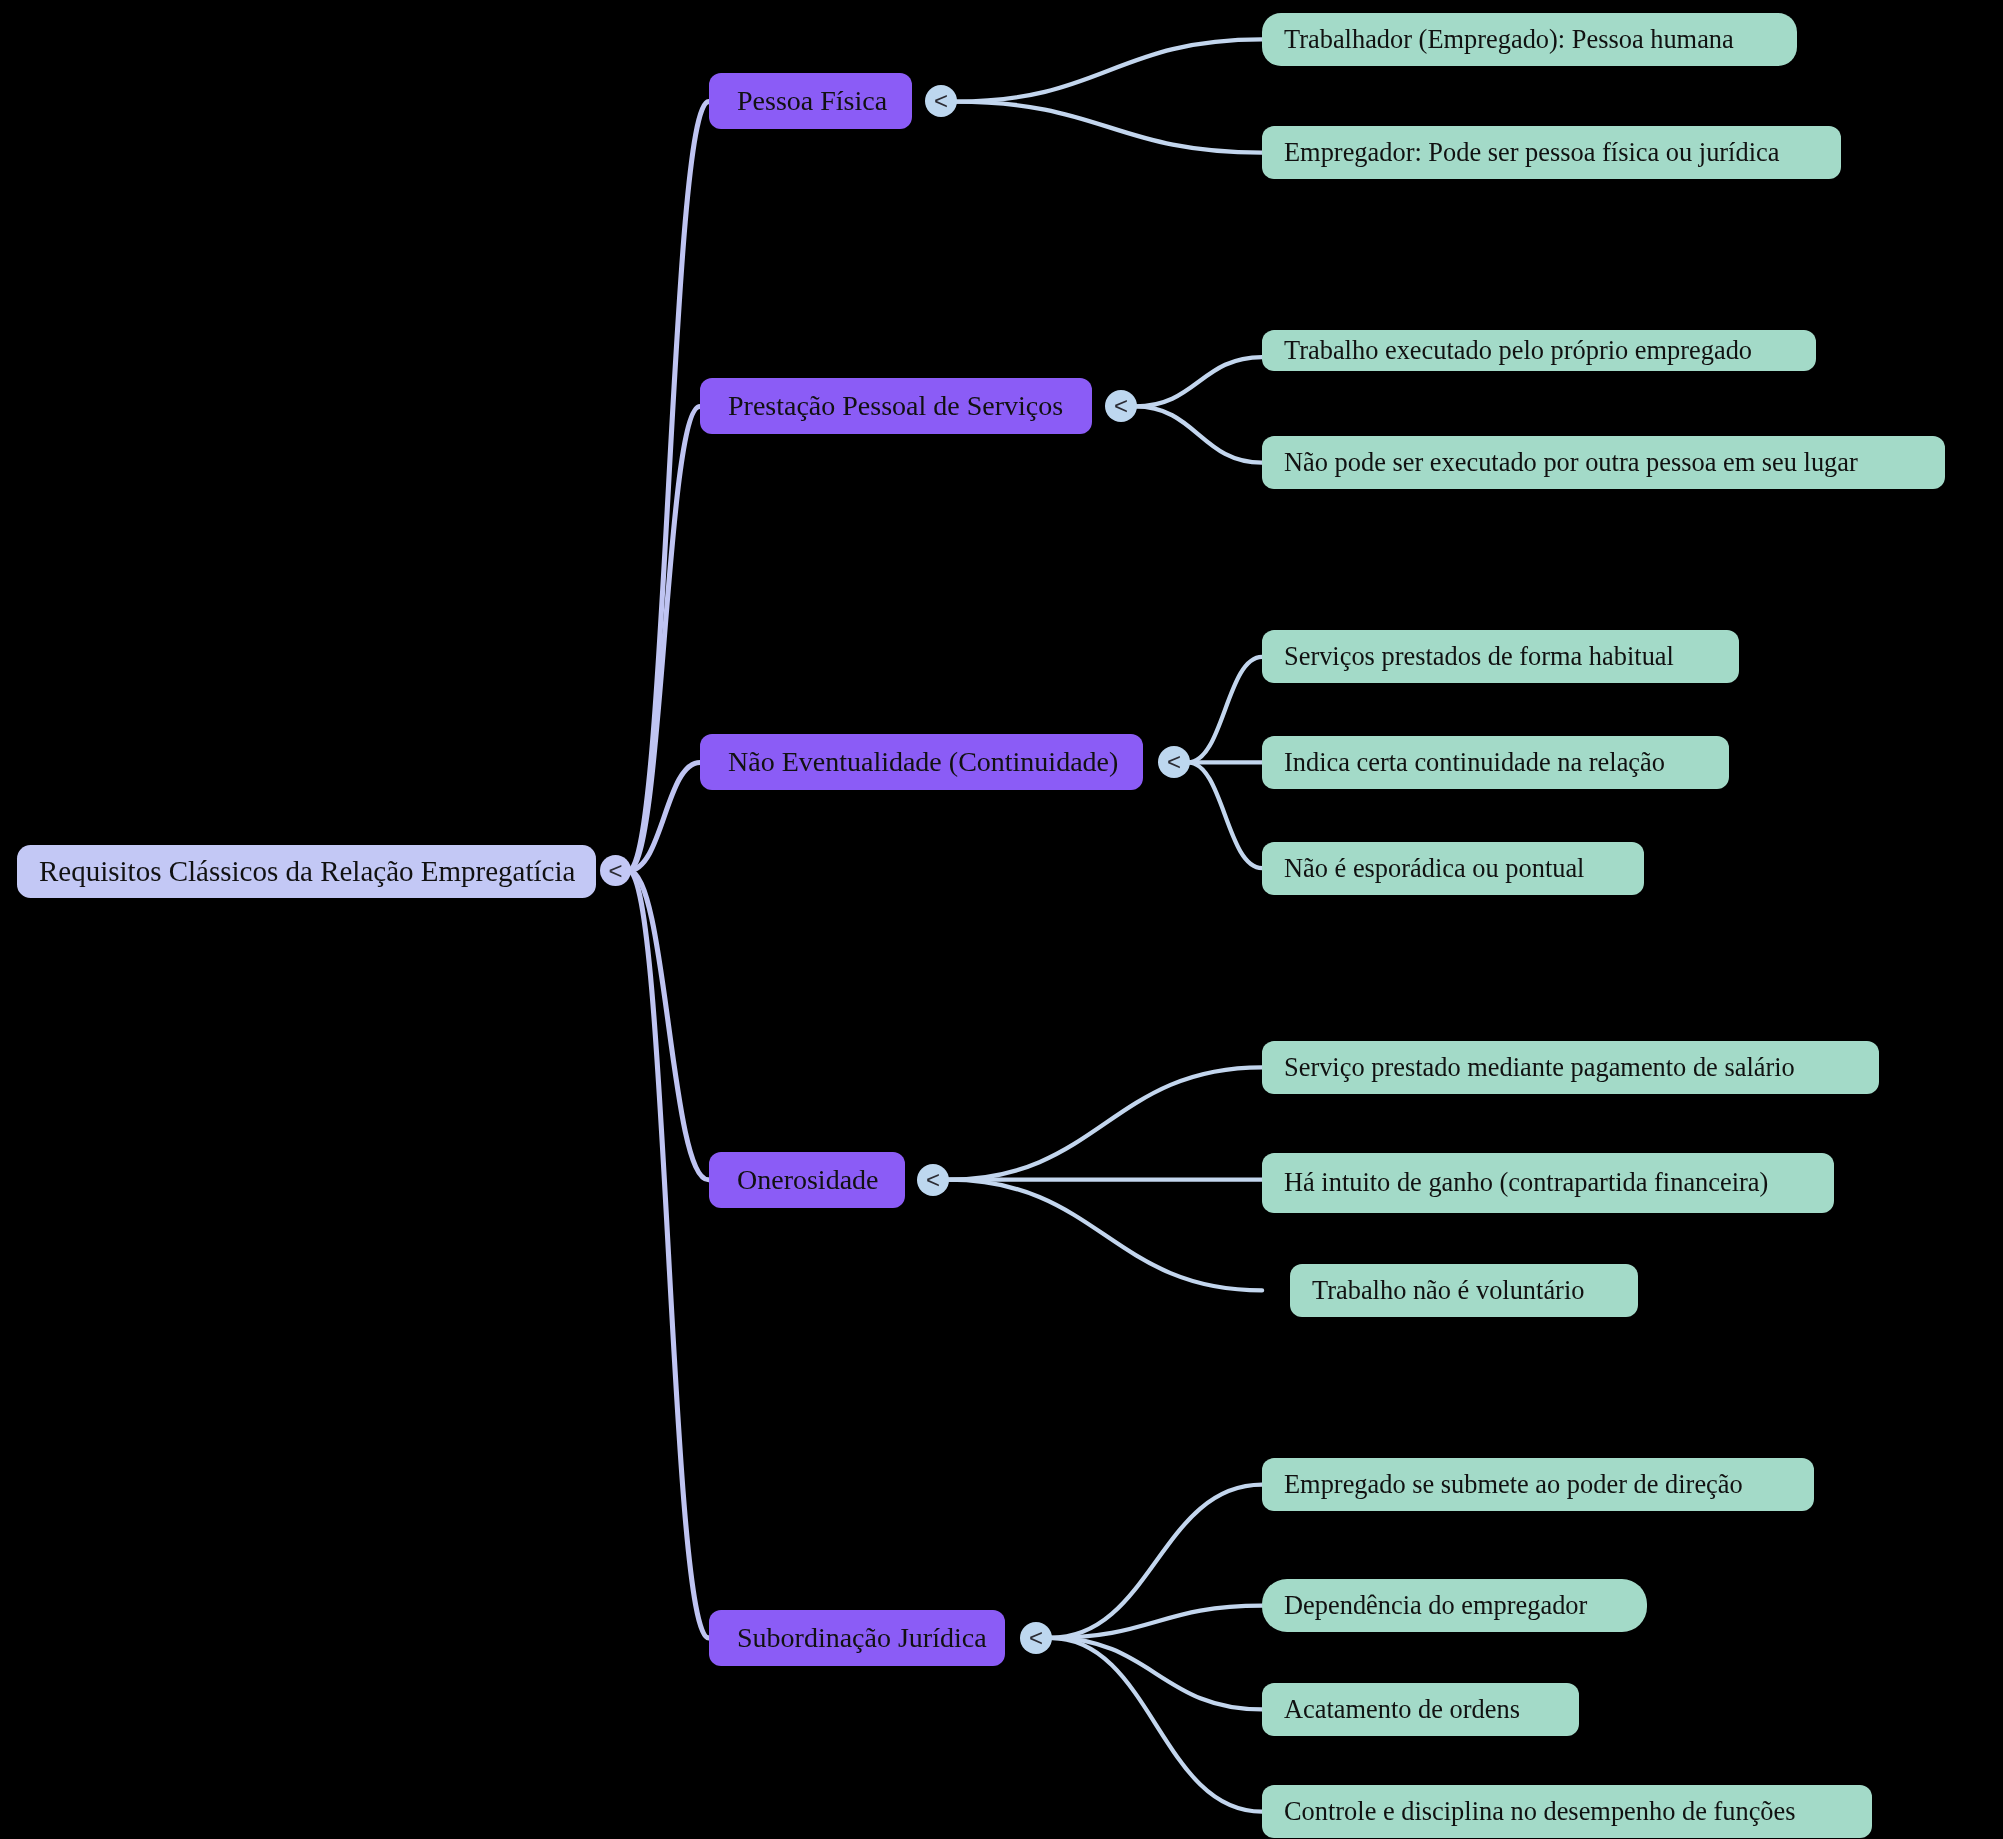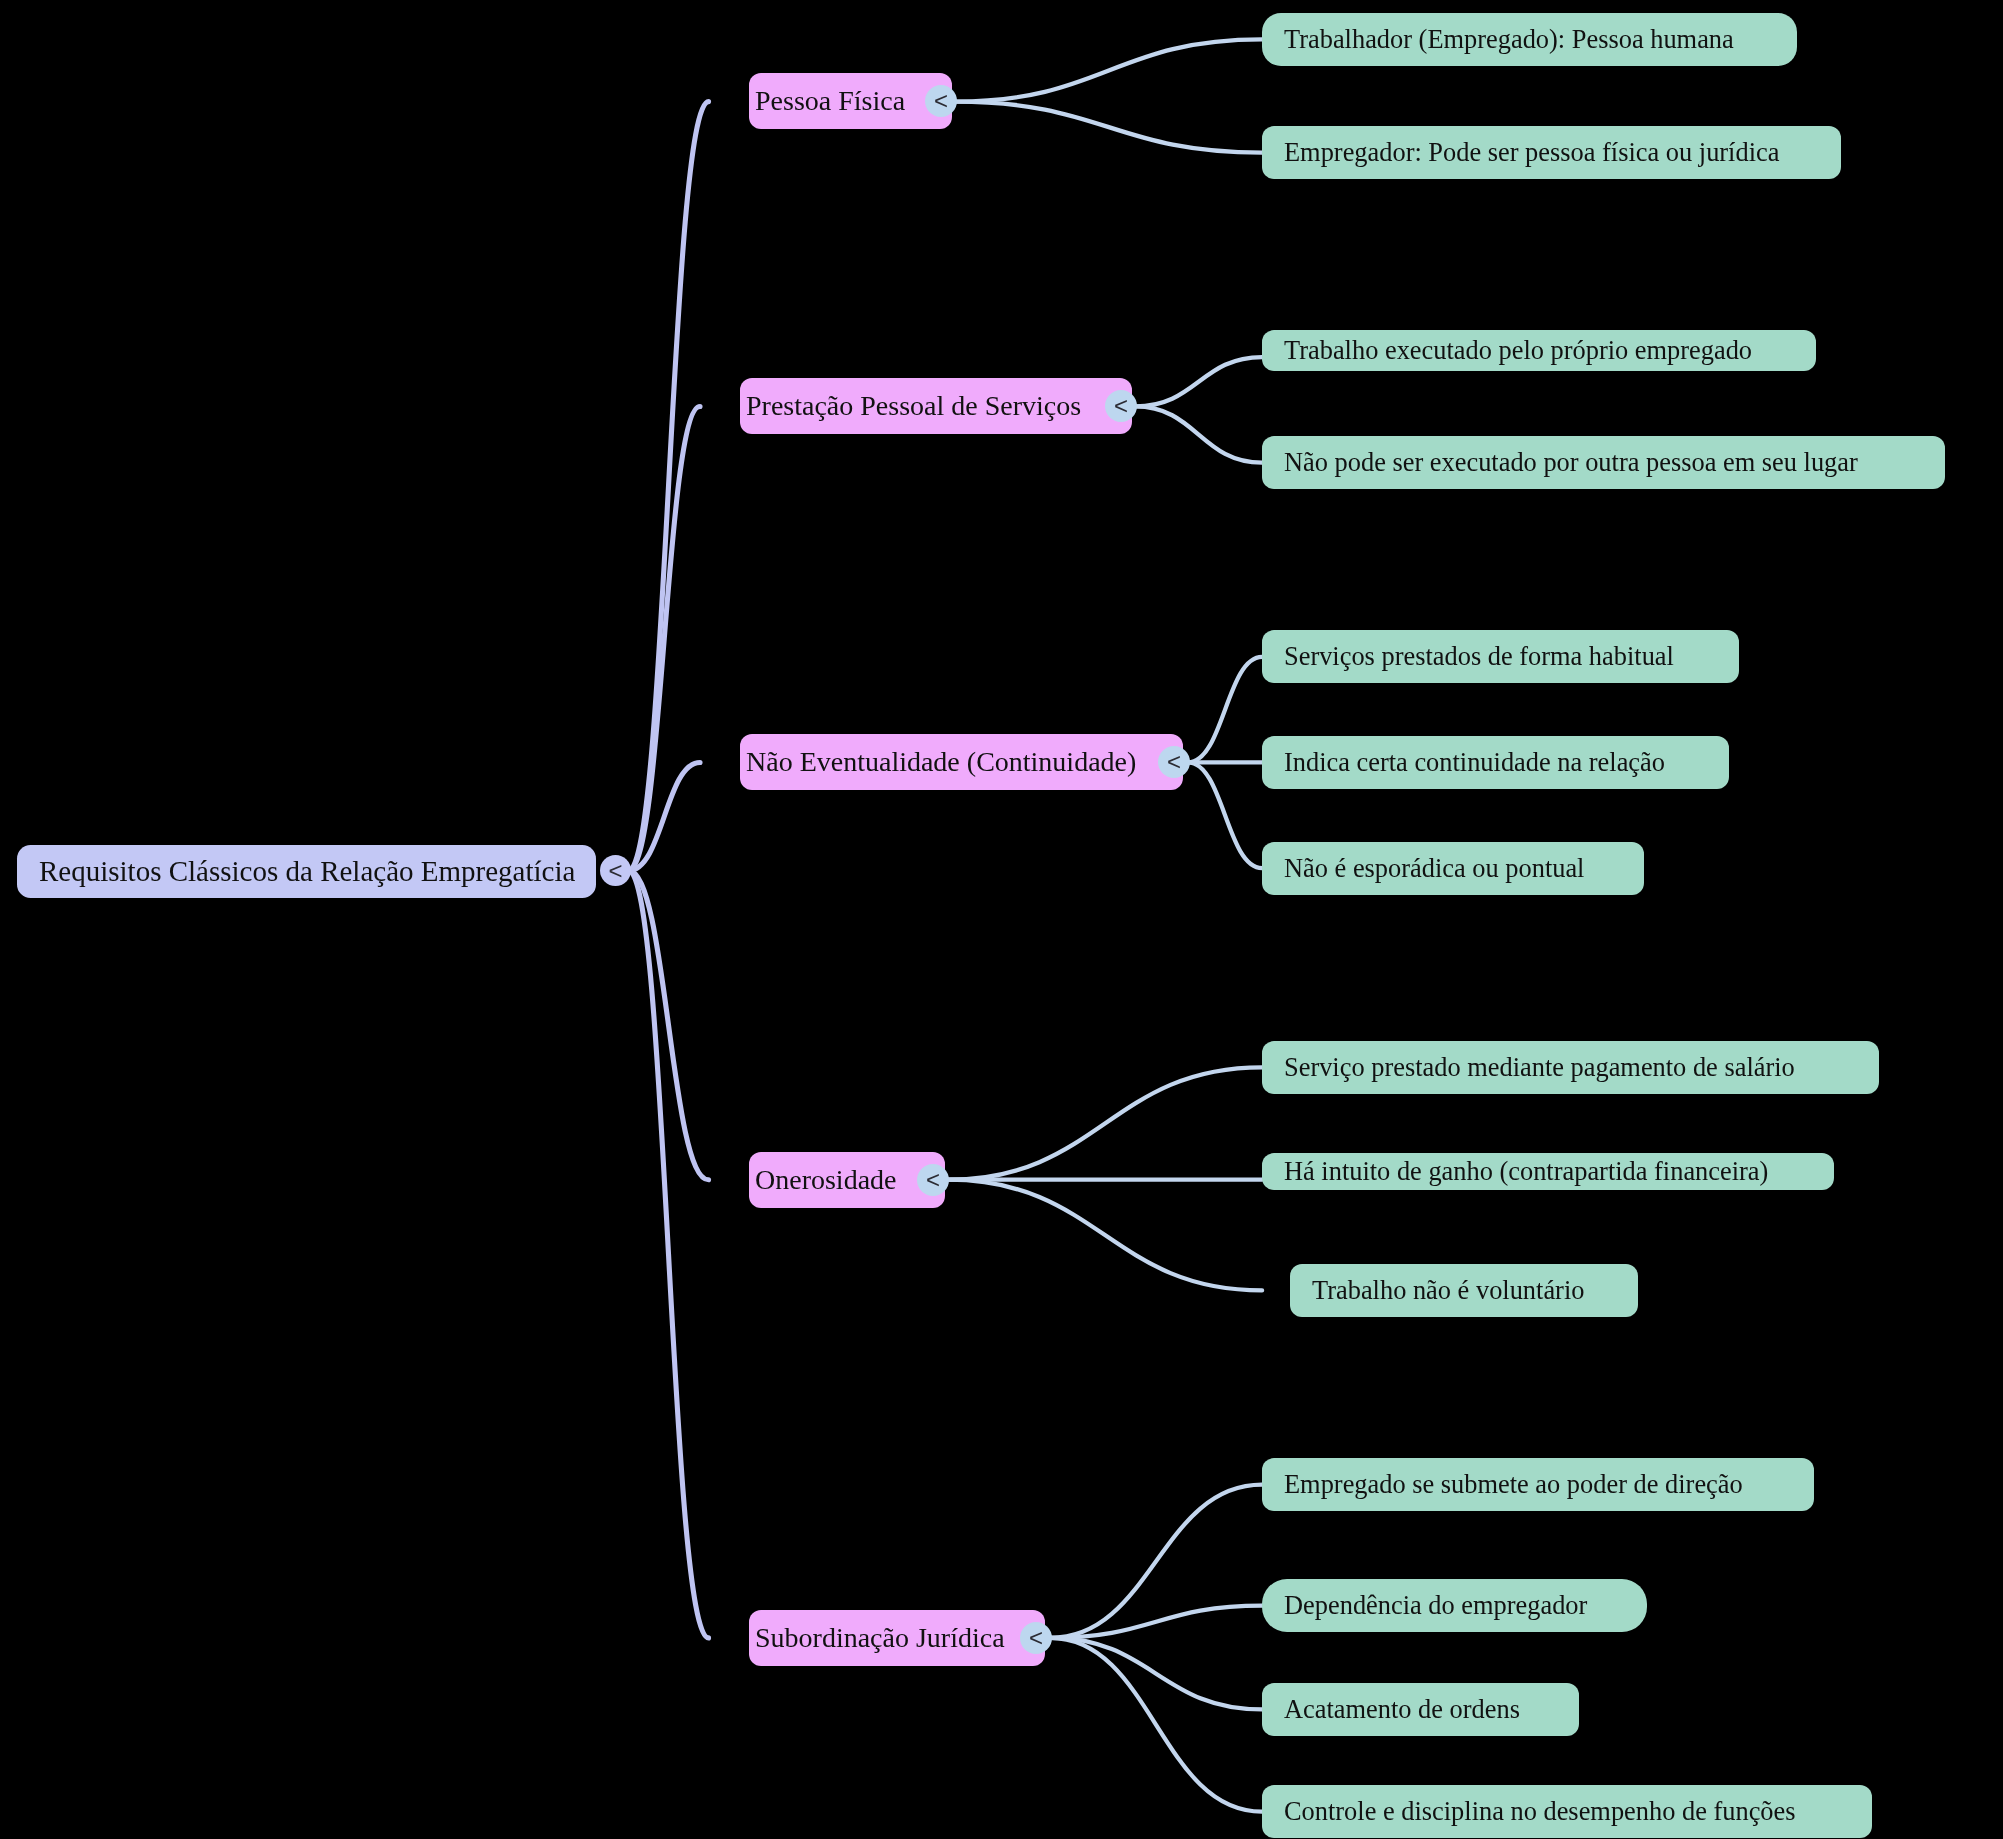--- a/index.html
+++ b/index.html
@@ -33,25 +33,24 @@
     white-space: nowrap;
     line-height: 1.1;
   }
   .node-root {
     background: #C3C8F5;
     font-size: 29px;
     padding: 7px 22px;
     border-radius: 13.6px;
   }
   .node-branch {
-    background: #f0abfc;
+    background: #8b5cf6;
     font-size: 28px;
-    padding: 0 6px;
+    padding: 0 28px;
     border-radius: 12px;
-    margin-left: 40px;
   }
   .node-leaf {
     background: #A3DAC8;
     font-size: 26.4px;
     padding: 0 22px;
     border-radius: 12px;
   }
   .toggle {
     position: absolute;
     border-radius: 50%;
@@ -153,21 +152,21 @@
       </div>
       <div class="node node-branch" style="left: 709px; top: 1152px; width: 196px; height: 56px;">
         <span>Onerosidade</span>
       </div>
       <div class="toggle toggle-branch" style="left: 917px; top: 1164px;">
         <span>&lt;</span>
       </div>
       <div class="node node-leaf" style="left: 1262px; top: 1041px; width: 617px; height: 53px;">
         <span>Serviço prestado mediante pagamento de salário</span>
       </div>
-      <div class="node node-leaf" style="left: 1262px; top: 1153px; width: 572px; height: 37px;">
+      <div class="node node-leaf" style="left: 1262px; top: 1153px; width: 572px; height: 60px;">
         <span>Há intuito de ganho (contrapartida financeira)</span>
       </div>
       <div class="node node-leaf" style="left: 1262px; top: 1264px; width: 348px; height: 53px; margin-left: 28px;">
         <span>Trabalho não é voluntário</span>
       </div>
       <div class="node node-branch" style="left: 709px; top: 1610px; width: 296px; height: 56px;">
         <span>Subordinação Jurídica</span>
       </div>
       <div class="toggle toggle-branch" style="left: 1020px; top: 1622px;">
         <span>&lt;</span>

